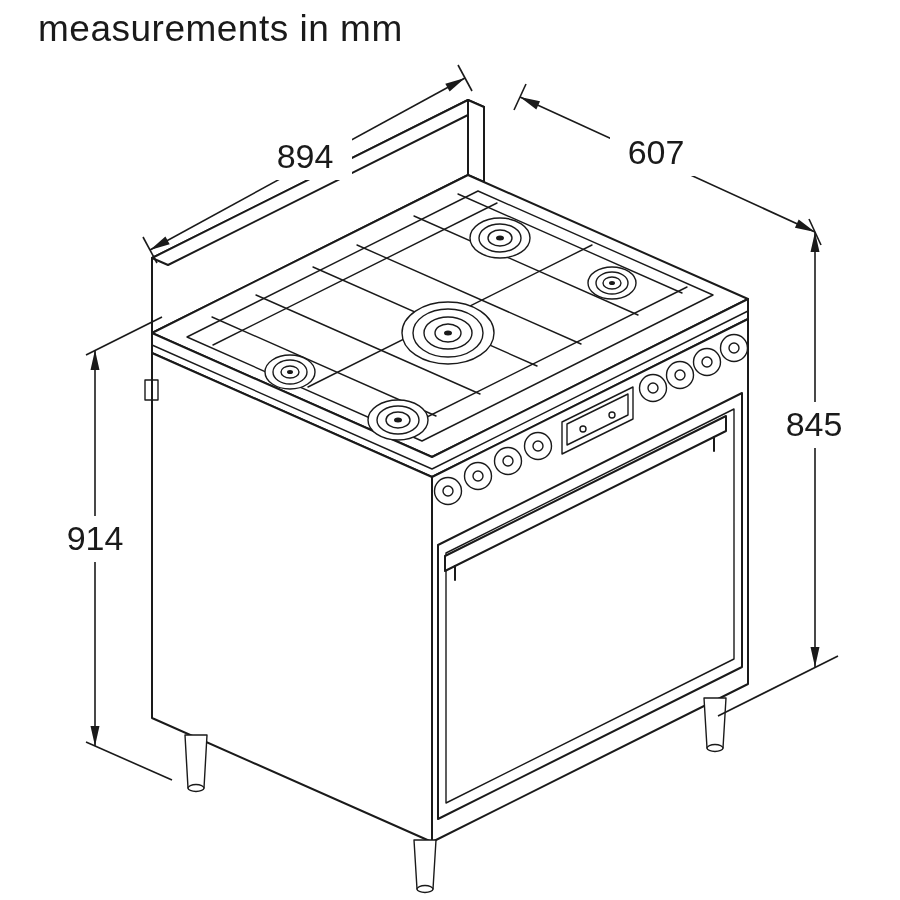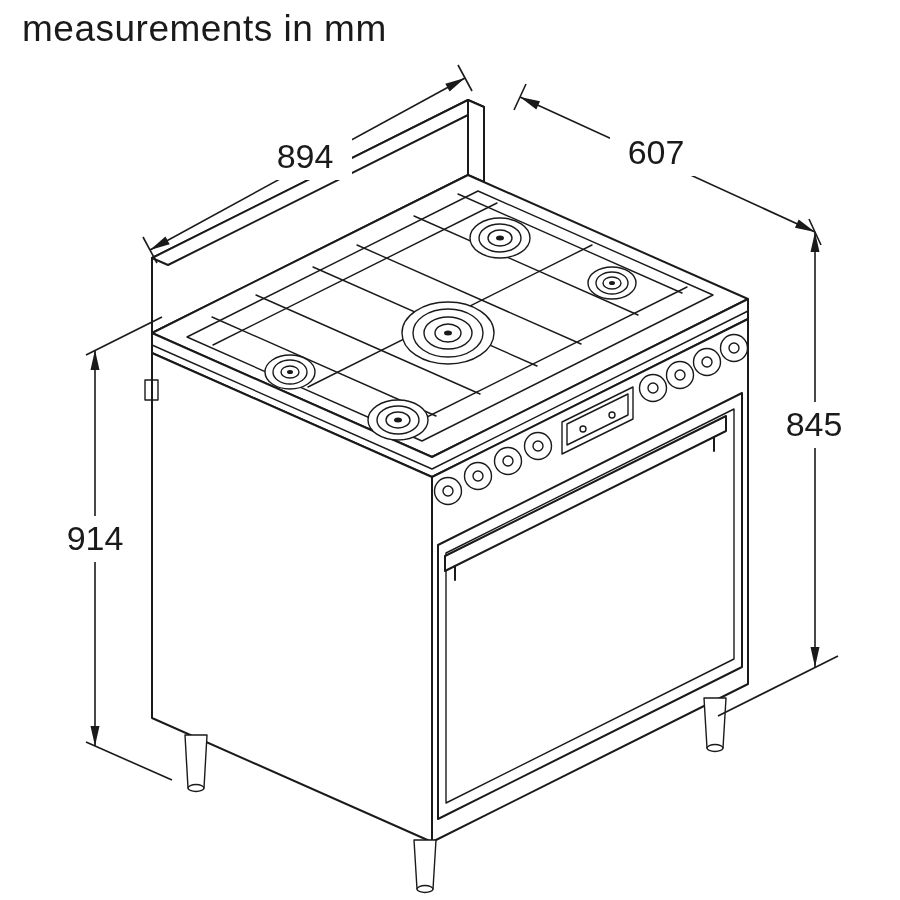--- a/index.html
+++ b/index.html
@@ -5,21 +5,21 @@
   html,body{margin:0;padding:0;background:#ffffff;}
   .stage{
     position:relative;
     width:900px;height:900px;
     background:#ffffff;
     overflow:hidden;
     font-family:"Liberation Sans", sans-serif;
   }
   .title{
     position:absolute;
-    left:22px;top:8px;
+    left:38px;top:8px;
     font-size:37px;
     color:#1a1a1a;
     letter-spacing:.5px;
   }
   svg{position:absolute;left:0;top:0;}
   .ln{stroke:#1a1a1a;stroke-width:2;fill:none;stroke-linejoin:round;stroke-linecap:round;}
   .lnthin{stroke:#1a1a1a;stroke-width:1.4;fill:none;stroke-linejoin:round;stroke-linecap:round;}
   .wht{fill:#ffffff;}
   .dim{stroke:#1a1a1a;stroke-width:1.6;fill:none;}
   .dimtxt{font-family:"Liberation Sans",sans-serif;font-size:34px;fill:#1a1a1a;text-anchor:middle;}

